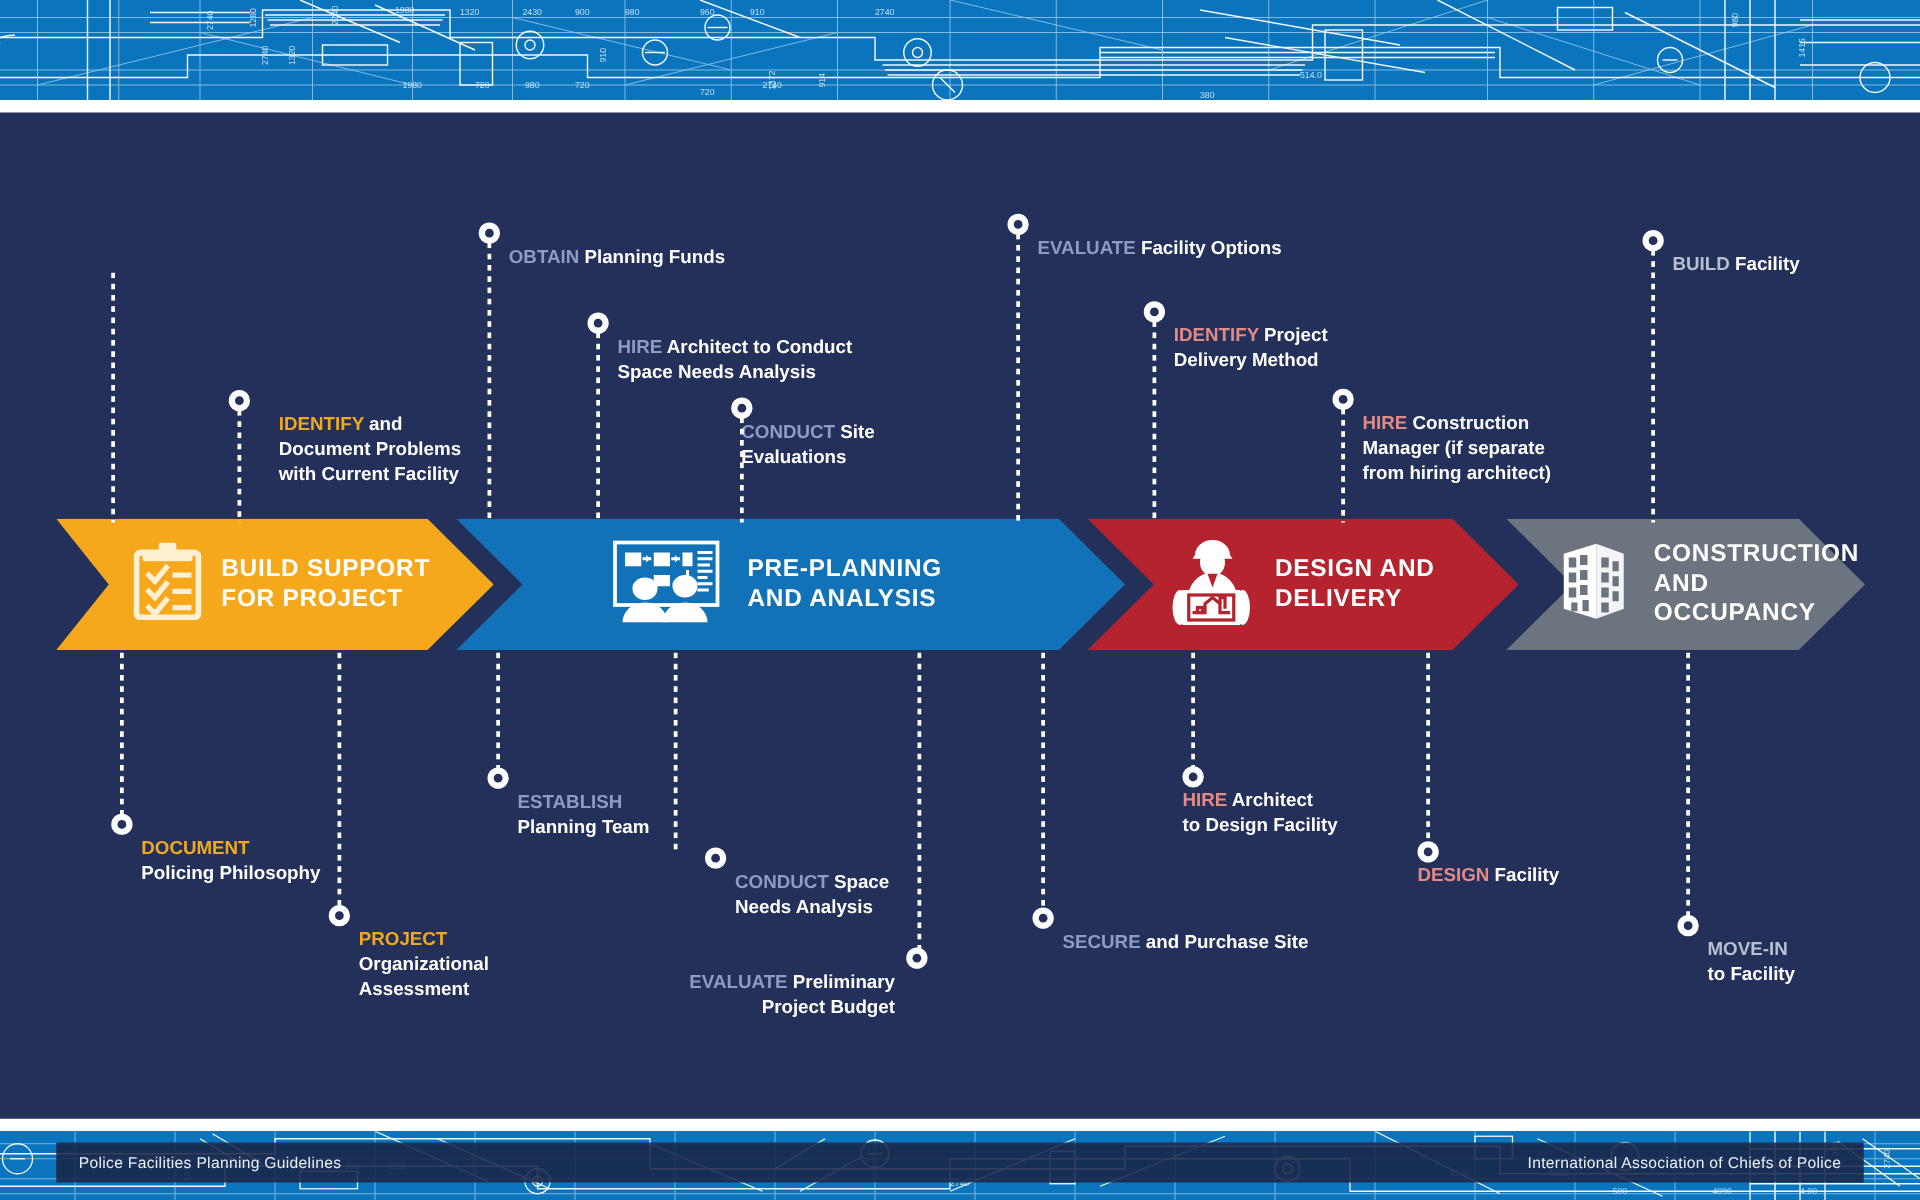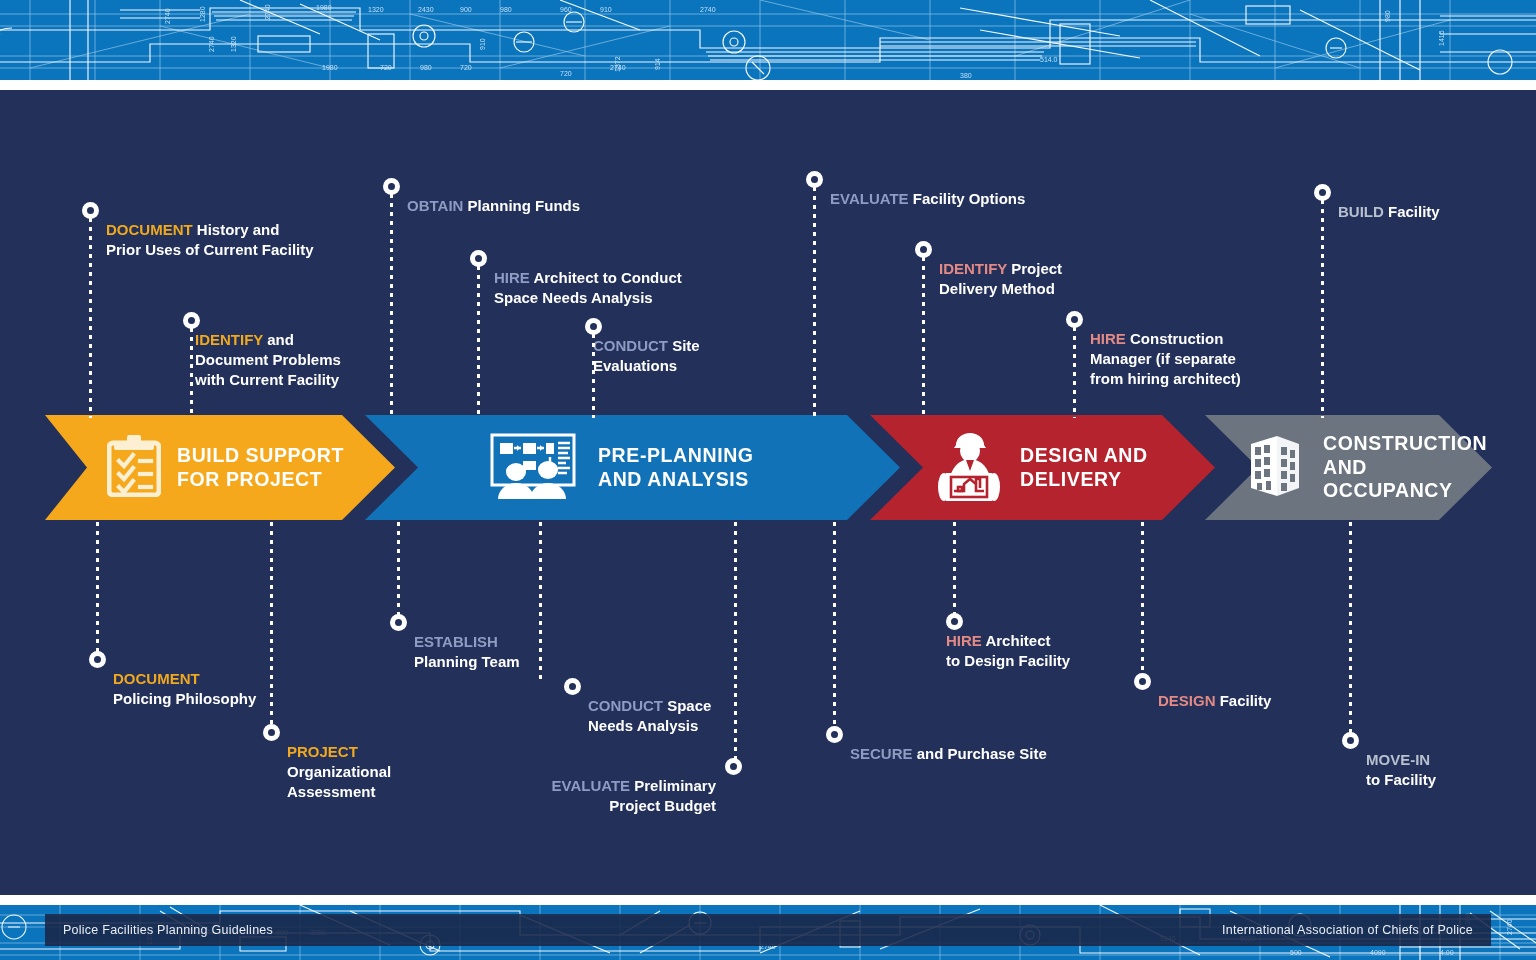--- a/index.html
+++ b/index.html
@@ -256,32 +256,25 @@
               <rect x="43" y="40" width="5" height="8"></rect>
             <rect x="34" y="49" width="6" height="8"></rect>
           </g>
         </svg>
       </span>
       <span class="chev-label" style="position:relative;margin-left:20px;">CONSTRUCTION
 AND OCCUPANCY</span>
     </div>
   </div>
 
-  <div class="ms" style="left:82px; top:110px;">
-    <span class="dot" style="left:0; top:2px;"></span>
-    <div class="ms-text" style="margin-left:24px;">
-      <span class="kw kw-gold">DOCUMENT</span><span> History and
-Prior Uses of Current Facility</span>
-    </div>
-  </div>
   <div class="leader" style="left:89px; top:128px; height:200px;"></div>
 
   <div class="ms" style="left:183px; top:220px;">
     <span class="dot" style="left:0; top:2px;"></span>
-    <div class="ms-text" style="margin-left:12px;">
+    <div class="ms-text" style="margin-left:40px;">
       <span class="kw kw-gold">IDENTIFY</span><span> and
 Document Problems
 with Current Facility</span>
     </div>
   </div>
   <div class="leader" style="left:190px; top:238px; height:90px;"></div>
 
   <div class="ms" style="left:383px; top:86px;">
     <span class="dot" style="left:0; top:2px;"></span>
     <div class="ms-text" style="margin-left:24px;">
@@ -402,21 +395,21 @@
   <div class="ms" style="left:826px; top:634px;">
     <span class="dot" style="left:0; top:2px;"></span>
     <div class="ms-text" style="margin-left:24px;">
       <span class="kw kw-blue">SECURE</span><span> and Purchase Site</span>
     </div>
   </div>
 
   <div class="leader" style="left:1141px; top:432px; height:152px;"></div>
   <div class="ms" style="left:1134px; top:581px;">
     <span class="dot" style="left:0; top:2px;"></span>
-    <div class="ms-text" style="margin-left:24px;">
+    <div class="ms-text" style="">
       <span class="kw kw-red">DESIGN</span><span> Facility</span>
     </div>
   </div>
 
   <div class="leader" style="left:1349px; top:432px; height:212px;"></div>
   <div class="ms" style="left:1342px; top:640px;">
     <span class="dot" style="left:0; top:2px;"></span>
     <div class="ms-text" style="margin-left:24px;">
       <span class="kw kw-gray">MOVE-IN</span><span>
 to Facility</span>

